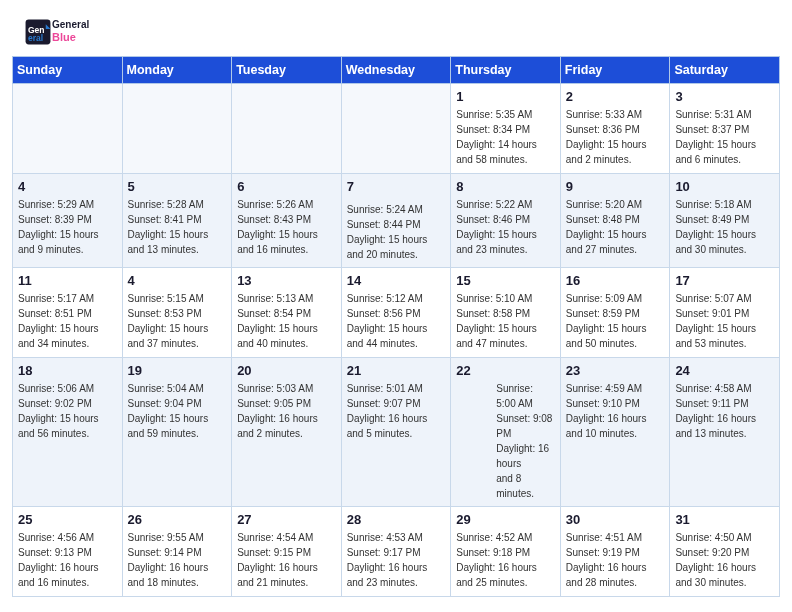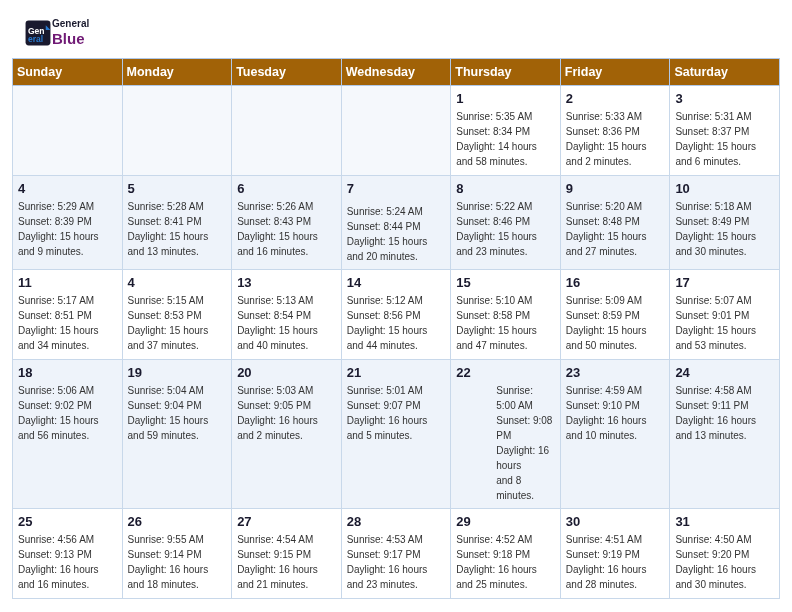--- a/index.html
+++ b/index.html
@@ -38,21 +38,21 @@
     }
     .calendar-wrap {
       padding: 0 12px 12px 12px;
     }
     table {
       width: 100%;
       border-collapse: collapse;
       table-layout: fixed;
     }
     thead tr th {
-      background: #a16207;
+      background: #1d4ed8;
       color: #fff;
       font-size: 12.5px;
       font-weight: bold;
       padding: 6px 4px;
       text-align: left;
       border: 1px solid #b0c8e8;
     }
     tbody tr td {
       vertical-align: top;
       border: 1px solid #c8d8ea;
@@ -90,21 +90,21 @@
 <div class="header">
   <div class="logo">
     <svg class="logo-icon" viewBox="0 0 36 36">
       <rect x="2" y="2" width="32" height="32" rx="4" fill="#1a1a2e"></rect>
       <text x="5" y="19" font-size="11" font-family="Arial" font-weight="bold" fill="white">Gen</text>
       <text x="5" y="29" font-size="11" font-family="Arial" font-weight="bold" fill="#2979cc">eral</text>
       <polygon points="28,8 34,14 28,14" fill="#2979cc"></polygon>
     </svg>
     <div>
       <div style="font-size:10px;font-weight:bold;color:#1a1a2e;line-height:1.2;">General</div>
-      <div style="font-size:15px;font-weight:bold;color:#701a75;line-height:1.2;">Blue</div>
+      <div style="font-size:11px;font-weight:bold;color:#ec4899;line-height:1.2;">Blue</div>
     </div>
   </div>
   <div class="title-block">
     <div class="month-title"></div>
     <div class="location-title"></div>
   </div>
 </div>
 
 <div class="calendar-wrap">
   <table>

